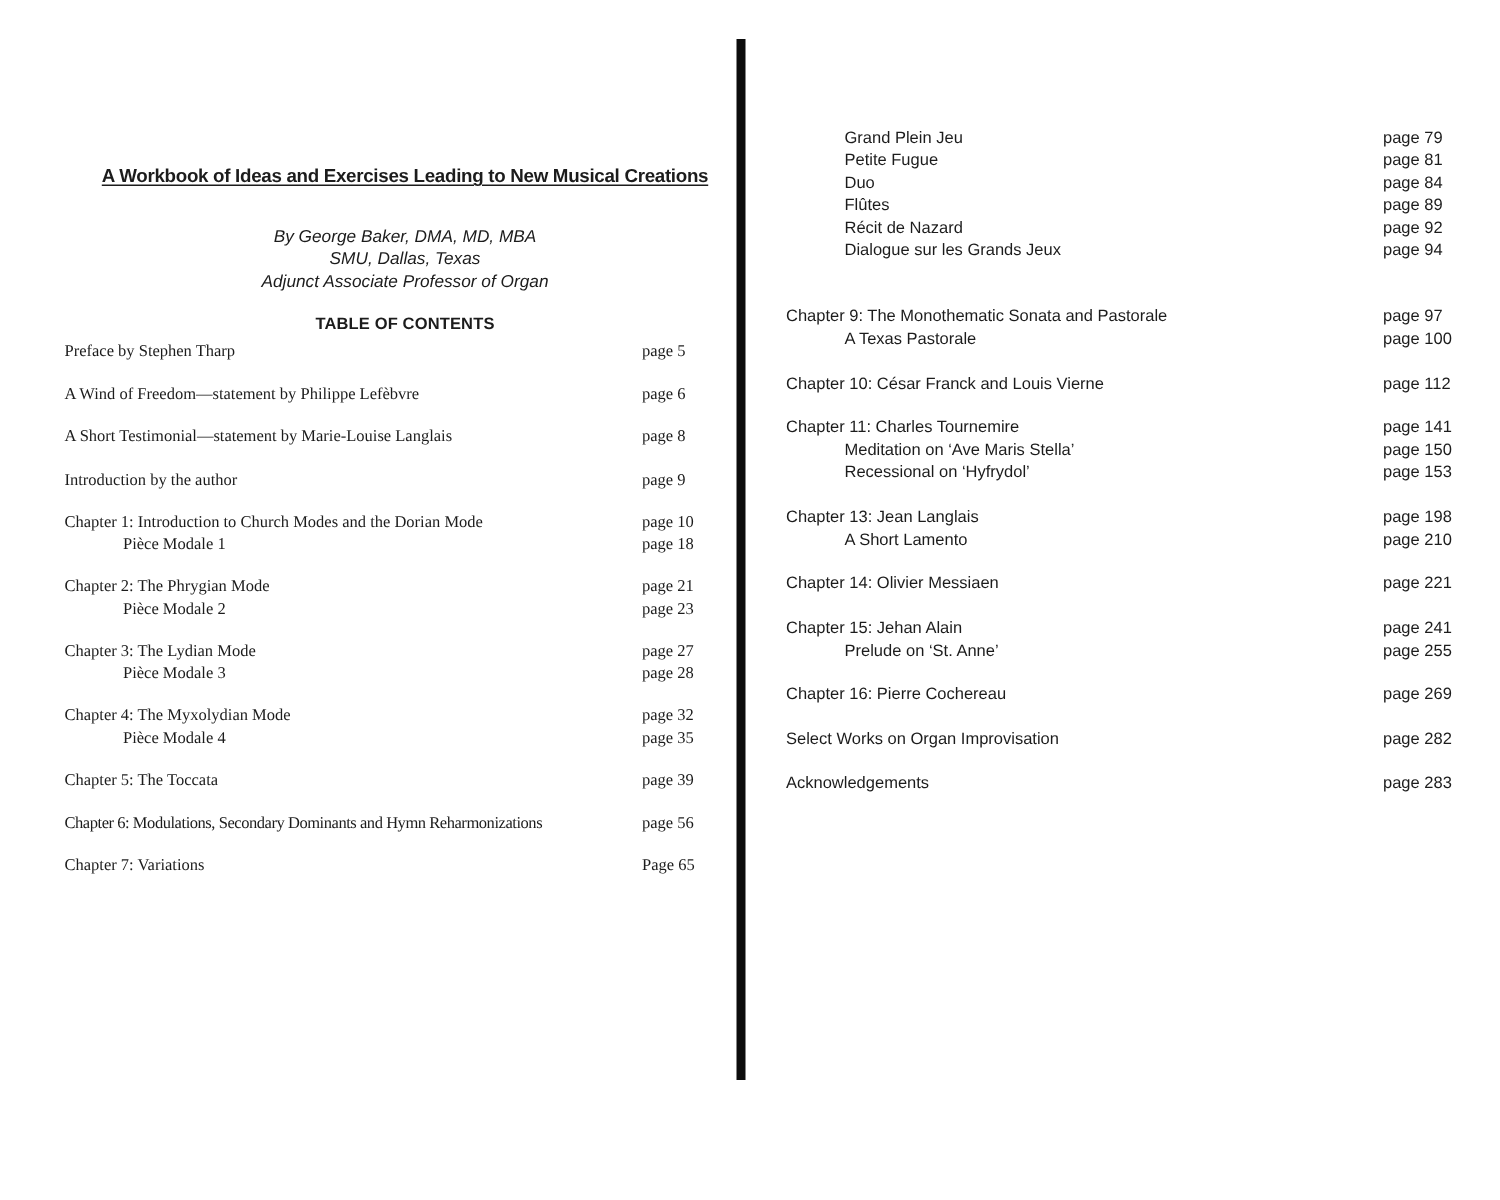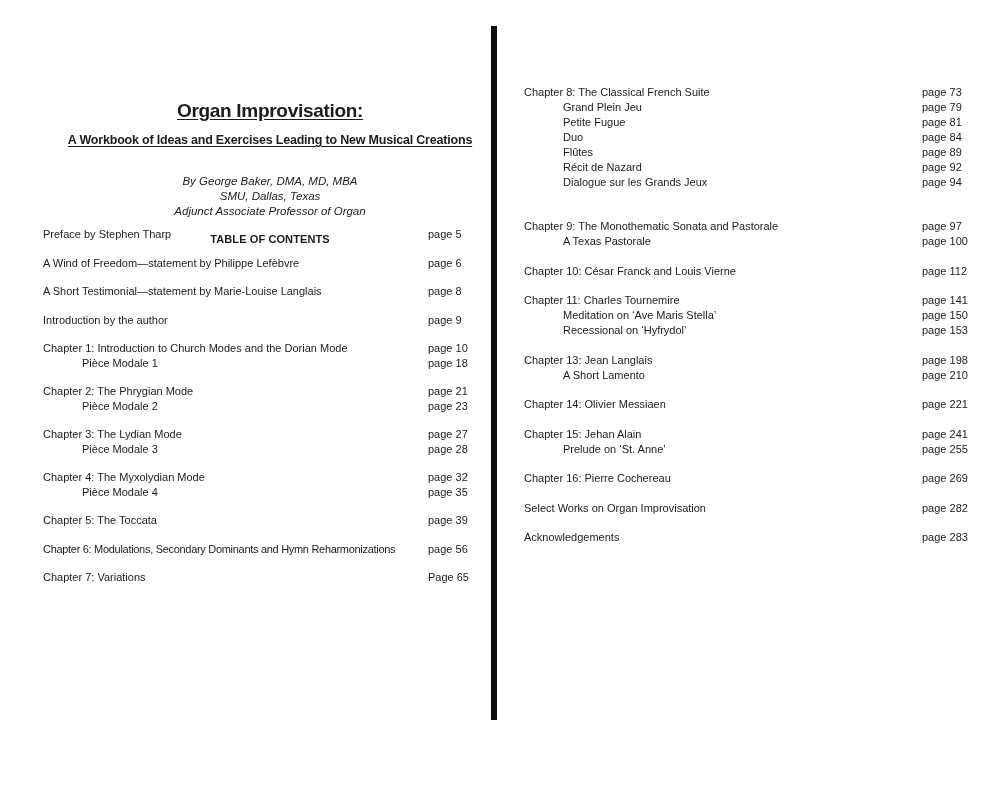--- a/index.html
+++ b/index.html
@@ -63,20 +63,21 @@
   }
   .entries {
     position: absolute;
     font-size: 11px;
   }
   .entries.left {
     left: 43px;
     top: 227px;
     width: 430px;
     line-height: 14.5px;
+    font-family: Liberation Serif, serif;
   }
   .entries.right {
     left: 524px;
     top: 85px;
     width: 455px;
     line-height: 15px;
   }
   .entry { margin-bottom: 14px; }
   .entries.right .entry { margin-bottom: 14.5px; }
   .entries.right .entry.gap-after { margin-bottom: 29px; }
@@ -94,21 +95,20 @@
   .entries.right .pg { left: 398px; }
 </style>
 </head>
 <body>
 
 <div class="page">
 
   <div class="divider"></div>
 
   <div class="header">
-    <div class="title">Organ Improvisation:</div>
     <div class="subtitle">A Workbook of Ideas and Exercises Leading to New Musical Creations</div>
     <div class="byline">
       <div>By George Baker, DMA, MD, MBA</div>
       <div>SMU, Dallas, Texas</div>
       <div>Adjunct Associate Professor of Organ</div>
     </div>
     <div class="toc-heading">TABLE OF CONTENTS</div>
   </div>
 
   <div class="entries left">
@@ -146,21 +146,20 @@
       <div class="entry">
         <div class="row tight"><span class="lbl">Chapter 6: Modulations, Secondary Dominants and Hymn Reharmonizations</span><span class="pg">page 56</span></div>
       </div>
       <div class="entry">
         <div class="row"><span class="lbl">Chapter 7: Variations</span><span class="pg">Page 65</span></div>
       </div>
     </div>
 
   <div class="entries right">
       <div class="entry gap-after">
-        <div class="row"><span class="lbl">Chapter 8: The Classical French Suite</span><span class="pg">page 73</span></div>
         <div class="row indent"><span class="lbl">Grand Plein Jeu</span><span class="pg">page 79</span></div>
         <div class="row indent"><span class="lbl">Petite Fugue</span><span class="pg">page 81</span></div>
         <div class="row indent"><span class="lbl">Duo</span><span class="pg">page 84</span></div>
         <div class="row indent"><span class="lbl">Flûtes</span><span class="pg">page 89</span></div>
         <div class="row indent"><span class="lbl">Récit de Nazard</span><span class="pg">page 92</span></div>
         <div class="row indent"><span class="lbl">Dialogue sur les Grands Jeux</span><span class="pg">page 94</span></div>
       </div>
       <div class="entry">
         <div class="row"><span class="lbl">Chapter 9: The Monothematic Sonata and Pastorale</span><span class="pg">page 97</span></div>
         <div class="row indent"><span class="lbl">A Texas Pastorale</span><span class="pg">page 100</span></div>

